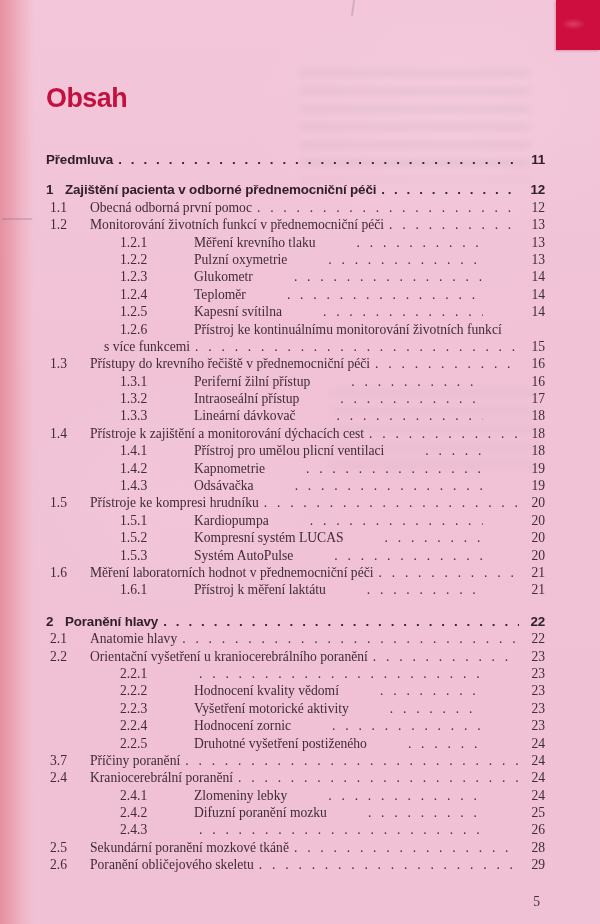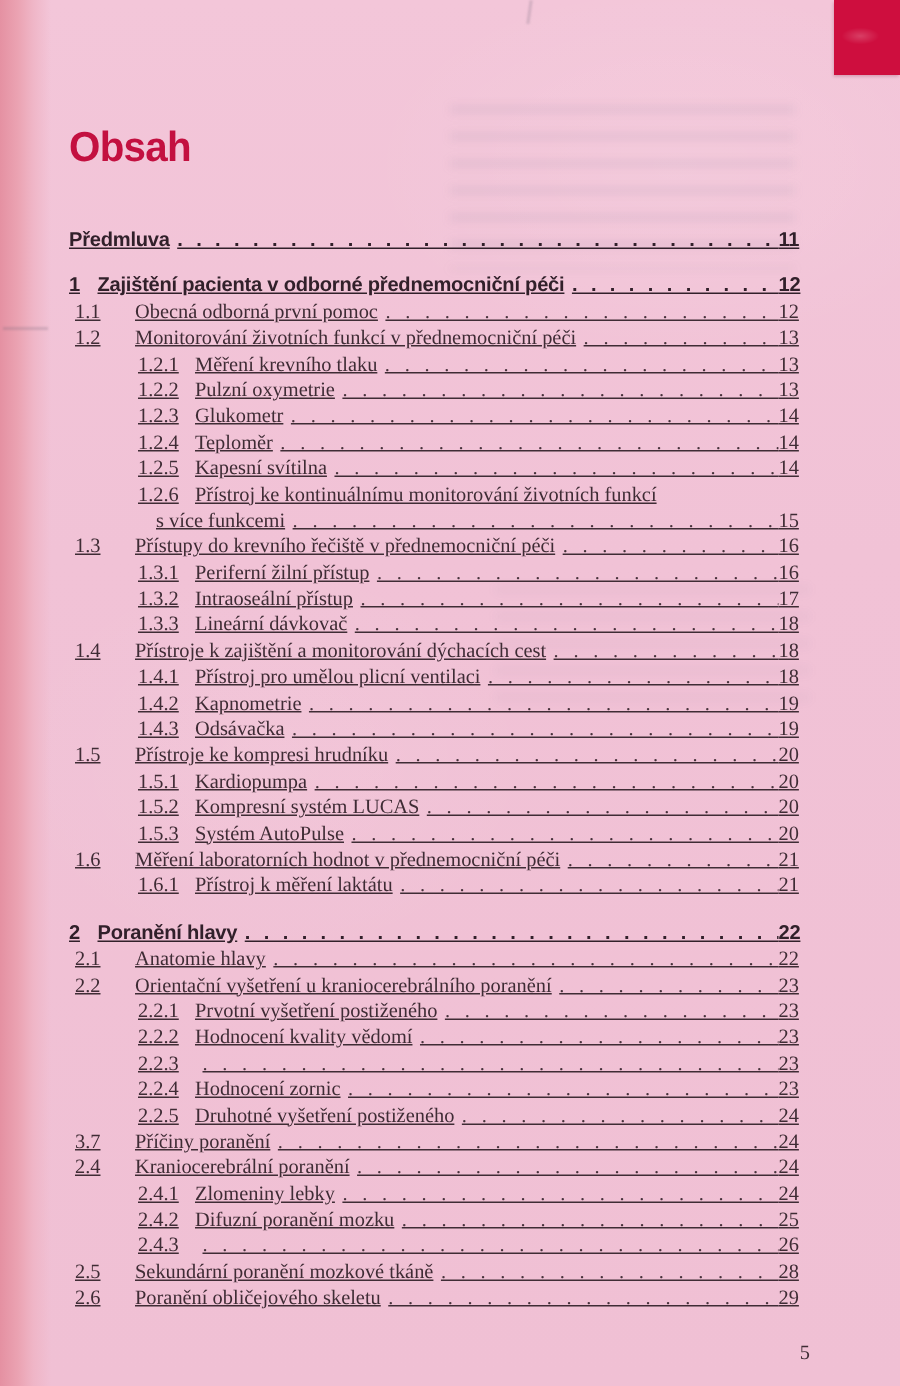--- a/index.html
+++ b/index.html
@@ -42,35 +42,35 @@
     font-family:"Liberation Sans", sans-serif;
     font-weight:700;font-size:28px;letter-spacing:-0.5px;
     color:#c31040;
     transform:scaleX(0.96);transform-origin:left;
   }
 
   .toc{position:absolute;left:0;top:151px;width:600px;}
   .row{
     display:flex;align-items:baseline;
     height:17.4px;line-height:17.4px;
-    padding-right:55px;font-size:13.6px;text-decoration:underline;
+    padding-right:55px;font-size:13.6px;
   }
   .row .num{flex:none;}
   .row .label{flex:none;white-space:nowrap;}
   .row .dots{
     flex:1 1 auto;overflow:hidden;white-space:nowrap;
     letter-spacing:3.2px;padding-left:5px;color:#46313a;
   }
-  .row .pg{flex:none;min-width:26px;text-align:left;}
+  .row .pg{flex:none;min-width:26px;text-align:right;}
   
   .l0{padding-left:46px;}
   .l0 .num{width:19px;}
   .l1{padding-left:50px;}
   .l1 .num{width:40px;}
-  .l2{padding-left:92px;}
+  .l2{padding-left:120px;gap:36px;}
   .l2 .num{width:38px;}
   .cont{padding-left:104px;}
   
   .head{
     font-family:"Liberation Sans", sans-serif;font-weight:700;
     font-size:13.4px;color:#31202a;letter-spacing:-0.15px;
   }
   .head .dots{letter-spacing:2.6px;color:#31202a;}
   .gap-sm{margin-top:13px;}
   .gap-ch{margin-top:14px;}
@@ -256,32 +256,32 @@
         <span class="pg">22</span>
       </div>
       <div class="row l1">
         <span class="num">2.2</span>
         <span class="label">Orientační vyšetření u kraniocerebrálního poranění</span>
         <span class="dots">. . . . . . . . . . . . . . . . . . . . . . . . . . . . . . . . . . . . . . . . . . . . . . . . . . . . . . . . . . . . . . . . . . . . . . . . . . . . . . . . . . . . . . . . . .</span>
         <span class="pg">23</span>
       </div>
       <div class="row l2">
         <span class="num">2.2.1</span>
-        <span class="label">Prvotní vyšetření postiženého</span>
         <span class="dots">. . . . . . . . . . . . . . . . . . . . . . . . . . . . . . . . . . . . . . . . . . . . . . . . . . . . . . . . . . . . . . . . . . . . . . . . . . . . . . . . . . . . . . . . . .</span>
         <span class="pg">23</span>
       </div>
       <div class="row l2">
         <span class="num">2.2.2</span>
         <span class="label">Hodnocení kvality vědomí</span>
         <span class="dots">. . . . . . . . . . . . . . . . . . . . . . . . . . . . . . . . . . . . . . . . . . . . . . . . . . . . . . . . . . . . . . . . . . . . . . . . . . . . . . . . . . . . . . . . . .</span>
         <span class="pg">23</span>
       </div>
       <div class="row l2">
         <span class="num">2.2.3</span>
+        <span class="label">Vyšetření motorické aktivity</span>
         <span class="dots">. . . . . . . . . . . . . . . . . . . . . . . . . . . . . . . . . . . . . . . . . . . . . . . . . . . . . . . . . . . . . . . . . . . . . . . . . . . . . . . . . . . . . . . . . .</span>
         <span class="pg">23</span>
       </div>
       <div class="row l2">
         <span class="num">2.2.4</span>
         <span class="label">Hodnocení zornic</span>
         <span class="dots">. . . . . . . . . . . . . . . . . . . . . . . . . . . . . . . . . . . . . . . . . . . . . . . . . . . . . . . . . . . . . . . . . . . . . . . . . . . . . . . . . . . . . . . . . .</span>
         <span class="pg">23</span>
       </div>
       <div class="row l2">

